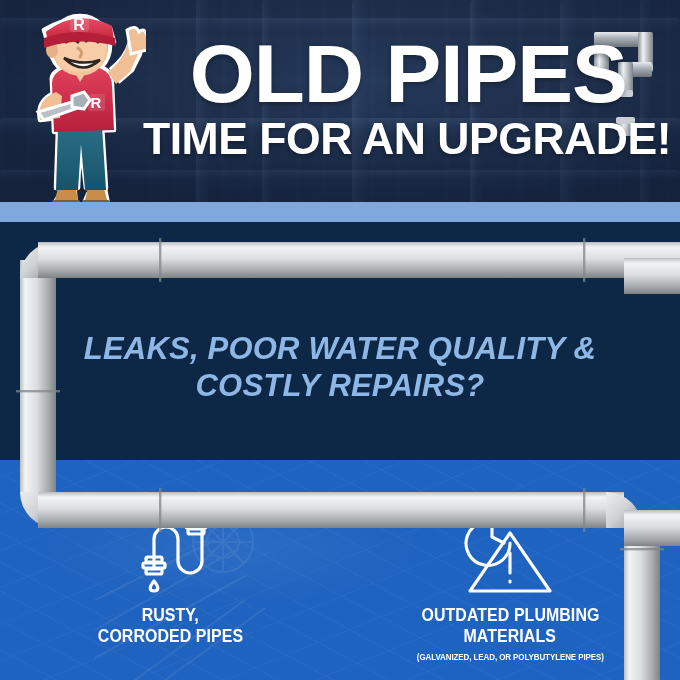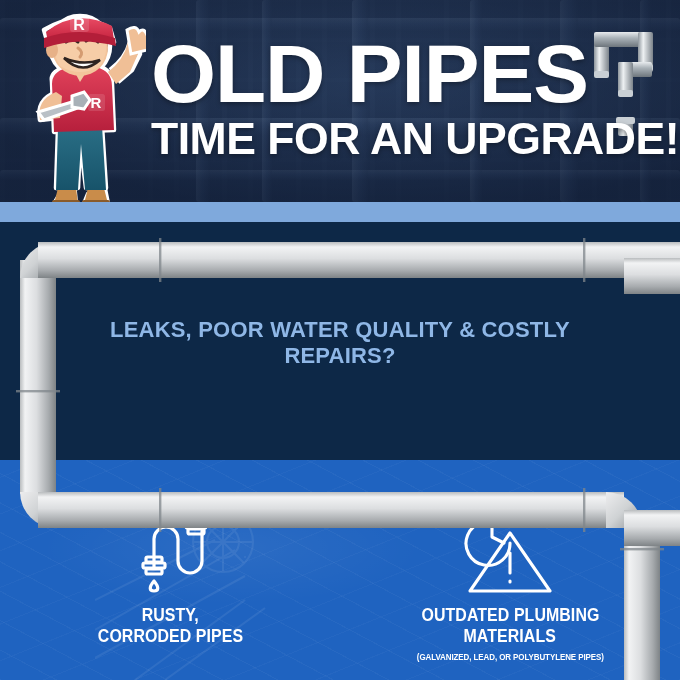--- a/index.html
+++ b/index.html
@@ -46,21 +46,21 @@
   }
 
   
   .mascot{
     position:absolute; left:14px; top:8px;
     width:132px; height:200px; z-index:6;
   }
 
   
   .title-wrap{
-    position:absolute; left:151px; top:40px; width:520px; z-index:5;
+    position:absolute; left:143px; top:40px; width:520px; z-index:5;text-align:center;
   }
   .title-main{
     font-family:"Liberation Sans", sans-serif;
     font-weight:bold; font-size:82px; line-height:.82;
     color:#ffffff; letter-spacing:-1px;
     transform:scaleX(1.02); transform-origin:left center;
     text-shadow:0 2px 5px rgba(0,0,0,.35);
     white-space:nowrap;
   }
   .title-sub{
@@ -89,23 +89,23 @@
     position:absolute; left:60px; top:260px; width:560px; height:175px;
     z-index:3;
   }
   .mid-q1{
     font-family:"Liberation Sans", sans-serif;
     font-weight:bold; font-size:22.5px; color:#ffffff;
     text-align:center; letter-spacing:-.2px; line-height:1.2;
   }
   .mid-q2{
     font-family:"Liberation Sans", sans-serif;
-    font-weight:bold; font-size:22px;
+    font-weight:bold; font-style:italic; font-size:31px;
     color:#8fb7e6; text-align:center; letter-spacing:.2px;
-    line-height:1.2; margin-top:5px;
+    line-height:1.2; margin-top:18px;
   }
 
   
   .bottom{
     position:absolute; left:0; top:460px; width:680px; height:220px;
     background:#1f63c0;
     overflow:hidden;
   }
   .bottom::before{
     content:"";

